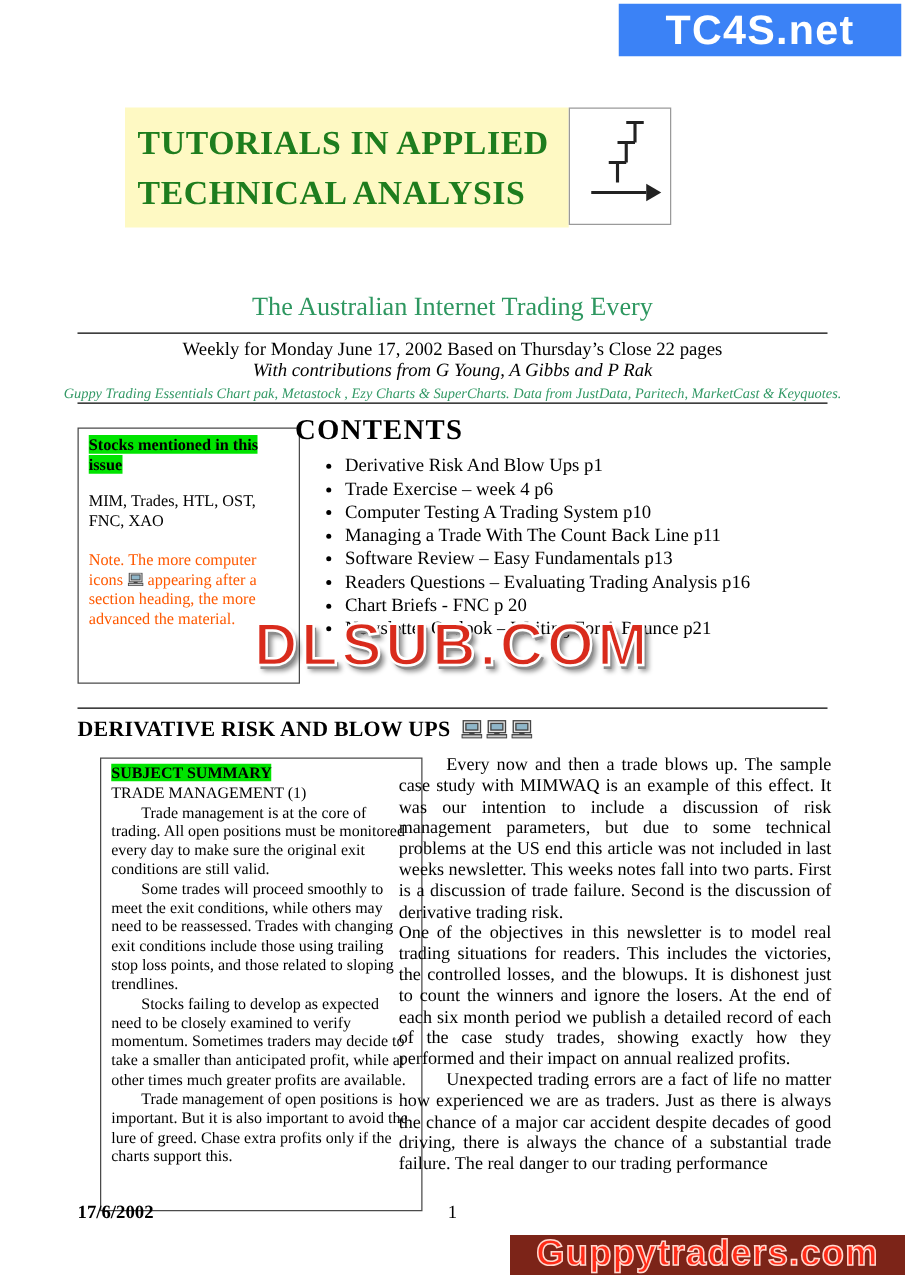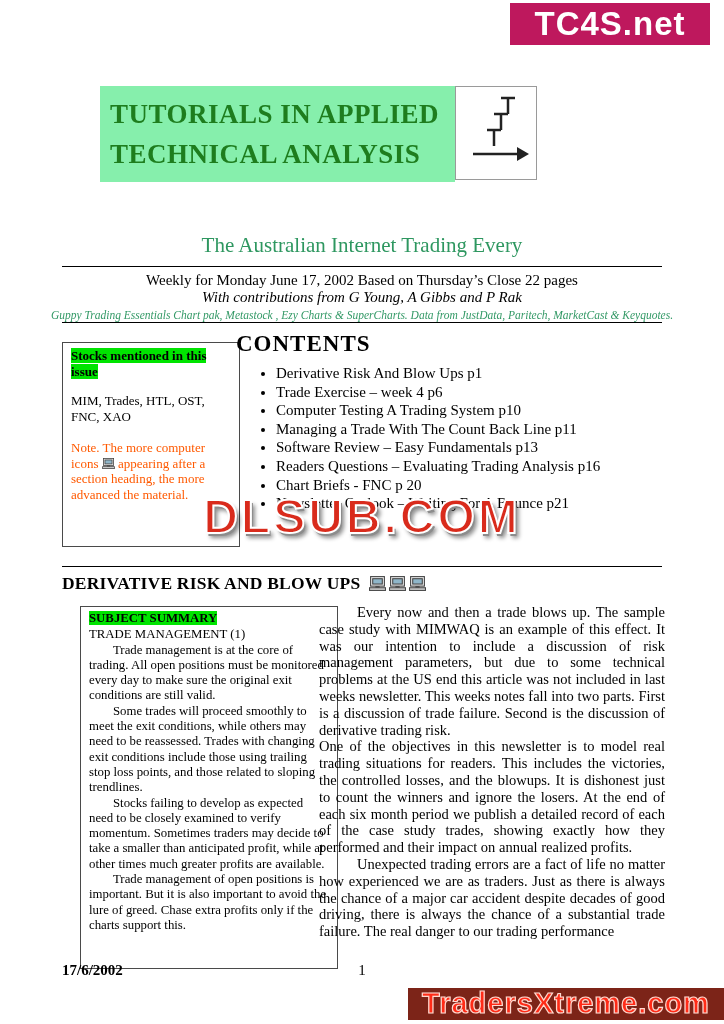--- a/index.html
+++ b/index.html
@@ -1,27 +1,27 @@
 <!DOCTYPE html>
 <html><head>
 <meta charset="utf-8">
 <style>
   html,body{margin:0;padding:0;background:#fff;}
   .page{position:relative;width:724px;height:1024px;background:#fff;
         font-family:"Liberation Serif",serif;color:#000;overflow:hidden;}
 
   
-  .tc4s-banner{position:absolute;top:3px;right:14px;width:200px;height:42px;
-        background:#be185d;color:#fff;font-family:"Liberation Sans",sans-serif;
+  .tc4s-banner{position:absolute;top:3px;right:3px;width:226px;height:42px;
+        background:#3b82f6;color:#fff;font-family:"Liberation Sans",sans-serif;
         font-weight:bold;font-size:33px;line-height:42px;text-align:center;
         letter-spacing:1px;z-index:6;}
 
   
   .masthead{position:absolute;top:86px;left:100px;display:flex;align-items:stretch;}
-  .masthead-title{background:#86efac;padding:8px 16px 8px 10px;}
+  .masthead-title{background:#fef9c3;padding:8px 16px 8px 10px;}
   .masthead-title div{font-size:27px;font-weight:bold;color:#1e7d1e;
         line-height:40px;letter-spacing:0.5px;white-space:nowrap;}
   .logo-box{width:80px;height:92px;border:1px solid #9a9a9a;background:#fff;
         display:flex;align-items:center;justify-content:center;}
 
   .pub-lines{position:absolute;top:182px;left:0;width:100%;text-align:center;
         font-size:15px;line-height:16.5px;}
   .weekly-title{position:absolute;top:233px;left:0;width:100%;text-align:center;
         font-size:21px;color:#2e9760;}
 
@@ -184,15 +184,15 @@
 
   <div class="main-col">
     <p class="ind">Every now and then  a trade blows up. The sample case study with MIMWAQ is an example of this effect. It was our intention to include a discussion of risk management parameters, but due to some technical problems at the US end this article was not included in last weeks newsletter. This weeks notes fall into two parts. First is a discussion of trade failure. Second is the discussion of derivative trading risk.</p>
     <p>One of the objectives in this newsletter is to model real trading situations for readers. This includes the victories, the controlled losses, and the blowups. It is dishonest just to count the winners and ignore the losers. At the end of each six month period we publish a detailed record of each of the case study trades, showing exactly how they performed and their impact on annual realized profits.</p>
     <p class="ind">Unexpected trading errors are a fact of life no matter how experienced we are as traders. Just as there is always the chance of a major car accident despite decades of good driving, there is always the chance of a substantial trade failure. The real danger to our trading performance</p>
   </div>
 
   <div class="footer-date">17/6/2002</div>
   <div class="footer-page">1</div>
 
-  <div class="tx-banner">TradersXtreme.com</div>
+  <div class="tx-banner">Guppytraders.com</div>
 
 </div>
 
 </body></html>

